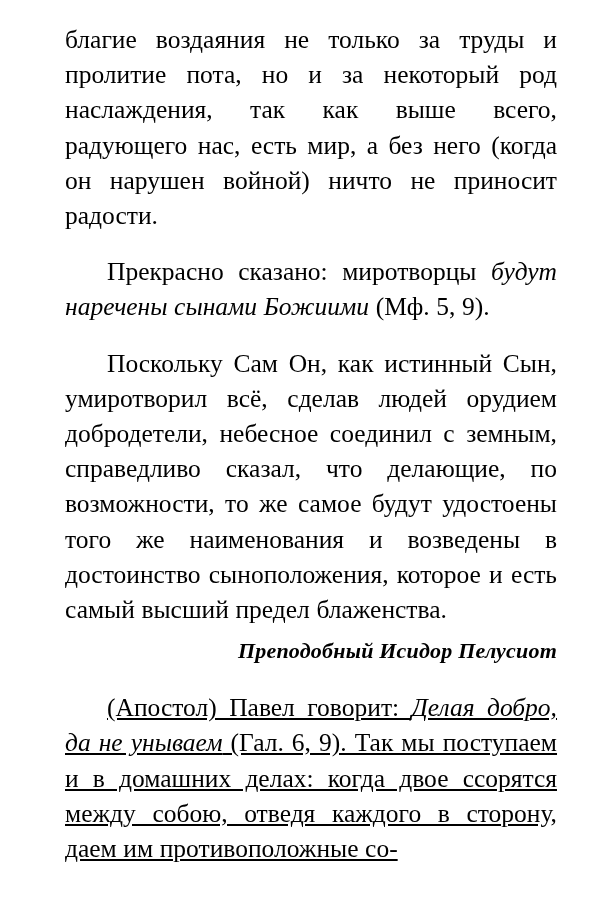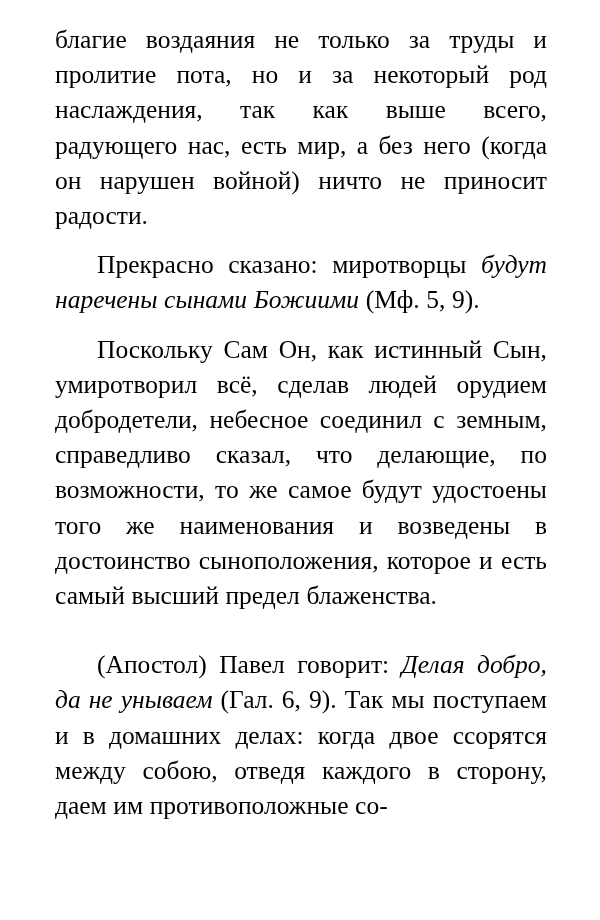--- a/index.html
+++ b/index.html
@@ -18,46 +18,47 @@
 
   .page {
     position: relative;
     width: 600px;
     height: 920px;
     box-sizing: border-box;
   }
 
   .text-column {
     position: absolute;
-    left: 55px;
+    left: 65px;
     top: 22px;
     width: 492px;
   }
 
   p.para {
     margin: 0;
     font-size: 25.5px;
     line-height: 35.2px;
     text-align: justify;
     text-justify: inter-word;
     text-indent: 0;
     hyphens: none;
     word-spacing: 0.2px;
   }
 
   p.para.indent {
     text-indent: 42px;
   }
 
   p.gap-lg {
-    margin-top: 14px;
+    margin-top: 21px;
   }
 
   p.gap-md {
-    margin-top: 34px;
+    margin-top: 24px;
+    text-decoration: underline;
   }
 
   .ital {
     font-style: italic;
   }
 
   .attribution {
     margin: 9px 0 0 0;
     font-size: 22px;
     line-height: 30px;
@@ -107,20 +108,21 @@
     </p>
 
     <p class="para indent gap-lg">
       <span>Прекрасно сказано: миротворцы </span><span class="ital">будут наречены сынами Божиими</span><span> (Мф. 5, 9).</span>
     </p>
 
     <p class="para indent gap-lg">
       <span>Поскольку Сам Он, как истинный Сын, умиротворил всё, сделав людей орудием добродетели, небесное соединил с земным, справедливо сказал, что делающие, по возможности, то же самое будут удостоены того же наименования и возведены в достоинство сыноположения, которое и есть самый высший предел блаженства.</span>
     </p>
 
+    <p class="attribution">Преподобный Исидор Пелусиот</p>
 
     <p class="para indent gap-md">
       <span>(Апостол) Павел говорит: </span><span class="ital">Делая добро, да не унываем</span><span> (Гал. 6, 9). Так мы поступаем и в домашних делах: когда двое ссорятся между собою, отведя каждого в сторону, даем им противоположные со-</span>
     </p>
 
   </div>
 
 
 </div>
 

